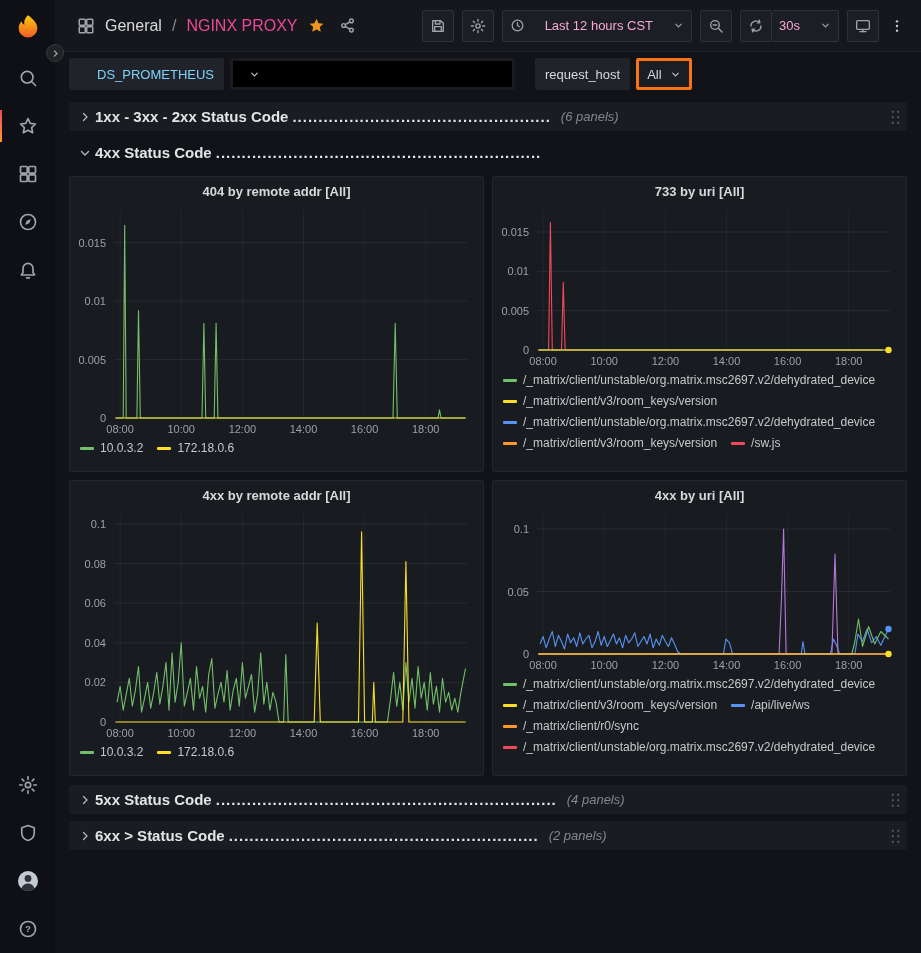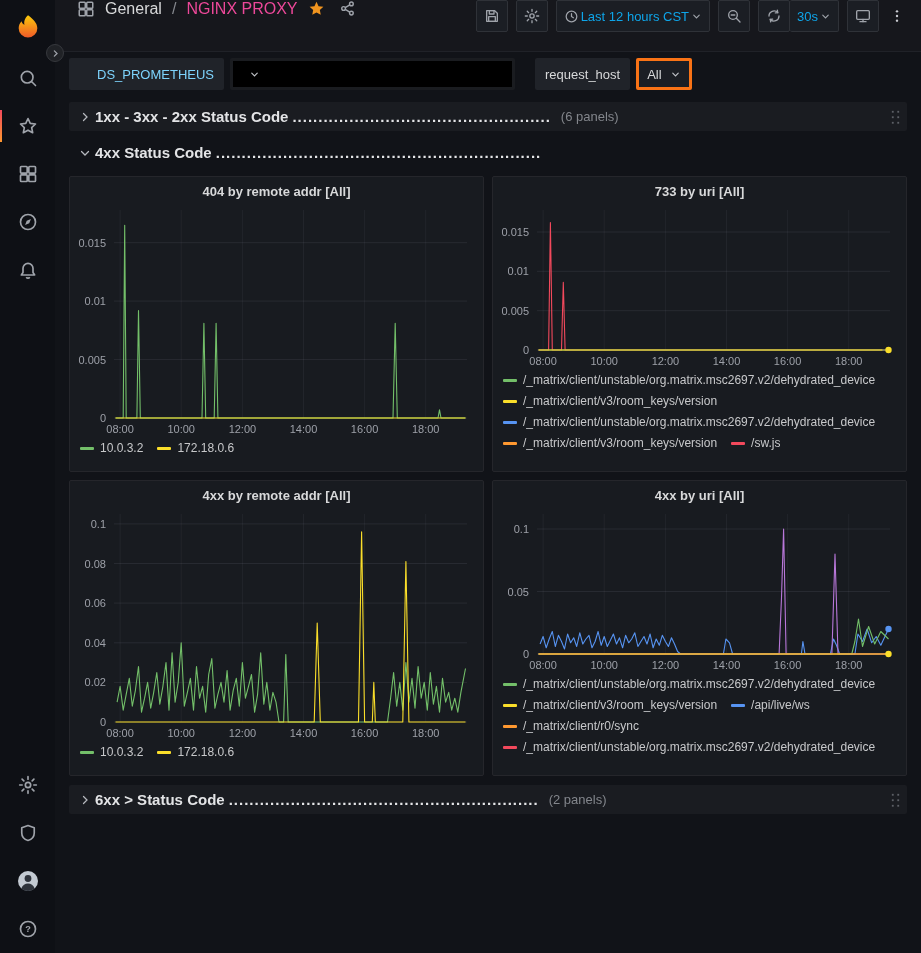--- a/index.html
+++ b/index.html
@@ -36,35 +36,35 @@
     color: #d8d9da; display: flex; align-items: center; justify-content: center;
     cursor: pointer; z-index: 5; padding: 0;
   }
 
   
   .main { flex: 1; display: flex; flex-direction: column; min-width: 0; }
 
   .topbar {
     height: 52px; flex: 0 0 52px;
     background: #16171c; border-bottom: 1px solid #202228;
-    display: flex; align-items: flex-start; padding: 0 14px 0 22px; gap: 10px;
+    display: flex; align-items: center; padding: 0 14px 0 22px; gap: 10px;
   }
   .crumb-section { color: #d8d9da; font-size: 16px; text-decoration: none; cursor: pointer; }
   .crumb-sep { color: #85888e; font-size: 16px; }
   .crumb-title { color: #ec4899; font-size: 16px; font-weight: 500; }
   .icon { display: inline-flex; align-items: center; justify-content: center; color: #9fa3aa; }
   .icon.star-fav { color: #f0941f; cursor: pointer; }
   .icon.share { cursor: pointer; margin-left: 4px; }
 
   .topbar-right { margin-left: auto; display: flex; align-items: center; gap: 8px; }
   .tb {
     height: 32px; min-width: 32px; padding: 0 7px;
     background: #1b1e24; border: 1px solid #2f3238; border-radius: 2px;
-    color: #0ea5e9; font-size: 13px; font-family: inherit;
-    display: inline-flex; align-items: center; justify-content: center; gap: 2px;
+    color: #f9a8d4; font-size: 13px; font-family: inherit;
+    display: inline-flex; align-items: center; justify-content: center; gap: 20px;
     cursor: pointer; white-space: nowrap;
   }
   .btn-group { display: flex; }
   .btn-group .tb + .tb { border-left: 0; }
   .kebab-wrap { color: #c9cbd1; cursor: pointer; padding: 0 2px; display: inline-flex; }
 
   .subbar {
     height: 44px; flex: 0 0 44px;
     display: flex; align-items: center; gap: 6px; padding: 0 14px;
   }
@@ -90,21 +90,21 @@
     display: flex; align-items: center; height: 29px; margin-bottom: 7px;
     padding: 0 6px; border-radius: 2px; cursor: pointer; overflow: hidden;
   }
   .dash-row.collapsed { background: #1a1c21; }
   .dash-row.expanded { background: transparent; margin-top: 2px; margin-bottom: 9px; }
   .chev { width: 20px; color: #b6b9be; display: inline-flex; justify-content: center; flex: 0 0 20px; }
   .row-title, .row-dots {
     font-size: 15px; font-weight: 700; color: #e3e4e6; white-space: nowrap;
   }
   .row-dots { overflow: hidden; letter-spacing: 1px; margin-left: 4px; }
-  .row-count { font-size: 13px; color: #83868c; margin-left: 10px; white-space: nowrap; }
+  .row-count { font-size: 13px; font-style: italic; color: #83868c; margin-left: 10px; white-space: nowrap; }
   .drag {
     margin-left: auto; width: 11px; height: 16px; flex: 0 0 11px;
     background-image: radial-gradient(circle, #5c5f66 1.1px, transparent 1.4px);
     background-size: 5.5px 5.5px; cursor: grab;
   }
 
   .panels {
     display: grid; grid-template-columns: 1fr 1fr; gap: 8px; margin-bottom: 9px;
   }
   .panel {
@@ -562,20 +562,31 @@
                 <span class="legend-label">/_matrix/client/r0/sync</span>
               </span>
               <span class="legend-item">
                 <span class="legend-swatch" style="background: rgb(242, 73, 92);"></span>
                 <span class="legend-label">/_matrix/client/unstable/org.matrix.msc2697.v2/dehydrated_device</span>
               </span>
             </div>
         </section>
       </div>
 
+      <div class="dash-row collapsed">
+        <span class="chev">
+          <svg width="12" height="12" viewBox="0 0 24 24" fill="none" stroke="currentColor" stroke-width="2.5" stroke-linecap="round">
+              <polyline points="9 5 16 12 9 19"></polyline>
+            </svg>
+        </span>
+        <span class="row-title">5xx Status Code</span>
+        <span class="row-dots">..................................................................</span>
+        <span class="row-count">(4 panels)</span>
+        <span class="drag"></span>
+      </div>
 
       <div class="dash-row collapsed">
         <span class="chev">
           <svg width="12" height="12" viewBox="0 0 24 24" fill="none" stroke="currentColor" stroke-width="2.5" stroke-linecap="round">
               <polyline points="9 5 16 12 9 19"></polyline>
             </svg>
         </span>
         <span class="row-title">6xx &gt; Status Code</span>
         <span class="row-dots">............................................................</span>
         <span class="row-count">(2 panels)</span>

